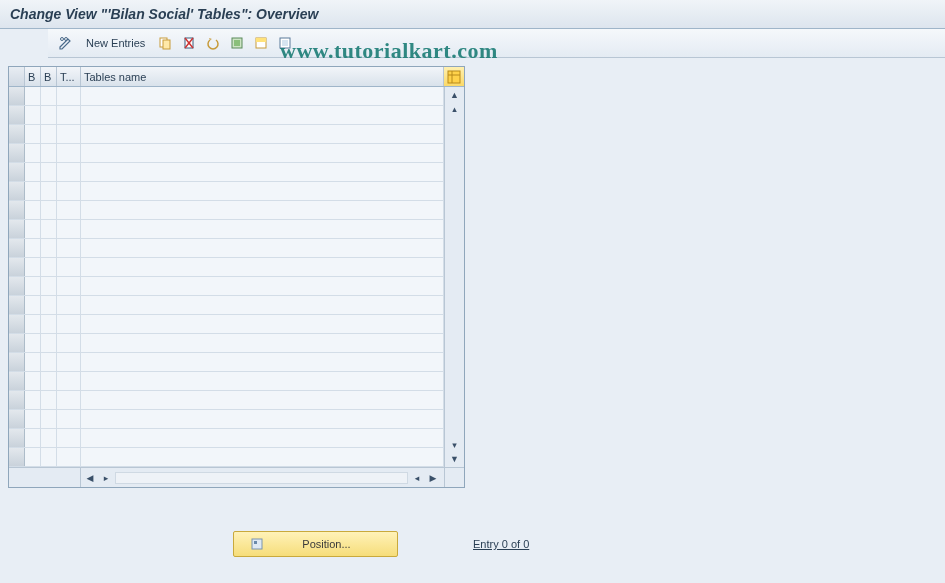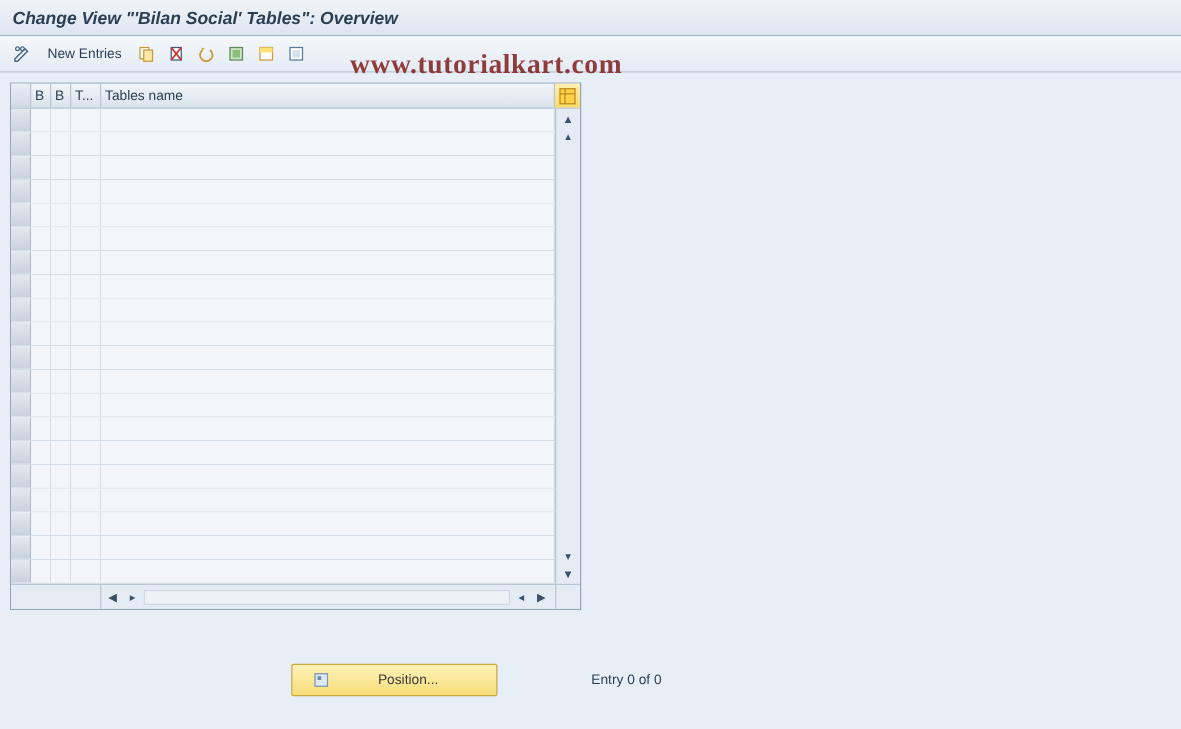--- a/index.html
+++ b/index.html
@@ -21,20 +21,21 @@
       font-style: italic;
       color: #2a3f54;
     }
     .toolbar {
       background: linear-gradient(to bottom, #f5f8fb, #e4ebf3);
       border-bottom: 1px solid #b8c6d4;
       padding: 4px 8px;
       display: flex;
       align-items: center;
       gap: 4px;
+      margin-left: 48px;
     }
     .toolbar-btn {
       width: 20px;
       height: 20px;
       display: inline-flex;
       align-items: center;
       justify-content: center;
       border: none;
       background: transparent;
       cursor: pointer;
@@ -168,28 +169,29 @@
       display:flex;align-items:center;justify-content:center;
       border-right: 1px solid #d4bb5a;
       background: linear-gradient(to bottom,#e6ecf3,#cfd9e4);
     }
     .position-btn .pb-label {
       flex:1; text-align:center;
     }
     .entry-text {
       margin-left: 75px;
       color: #2a3f54;
+      text-decoration: underline;
     }
     .watermark {
       position: absolute;
       top: 38px;
       left: 280px;
       font-size: 22px;
       font-weight: bold;
-      color: #7f1d1d;
+      color: #0f766e;
       opacity: 0.85;
       pointer-events: none;
       font-family: Georgia, serif;
       letter-spacing: 0.5px;
     }
     
     svg { display:block; }
   </style>
 </head>
 <body>

